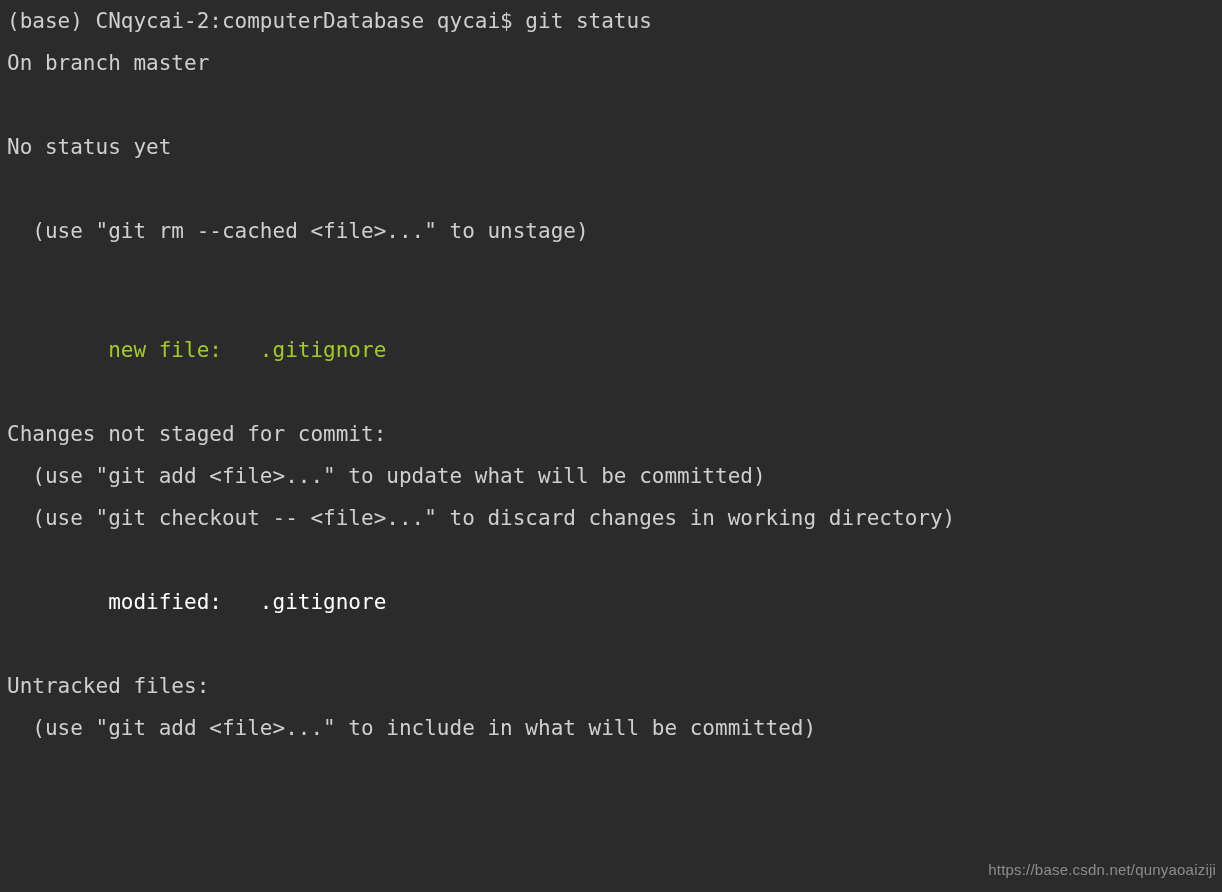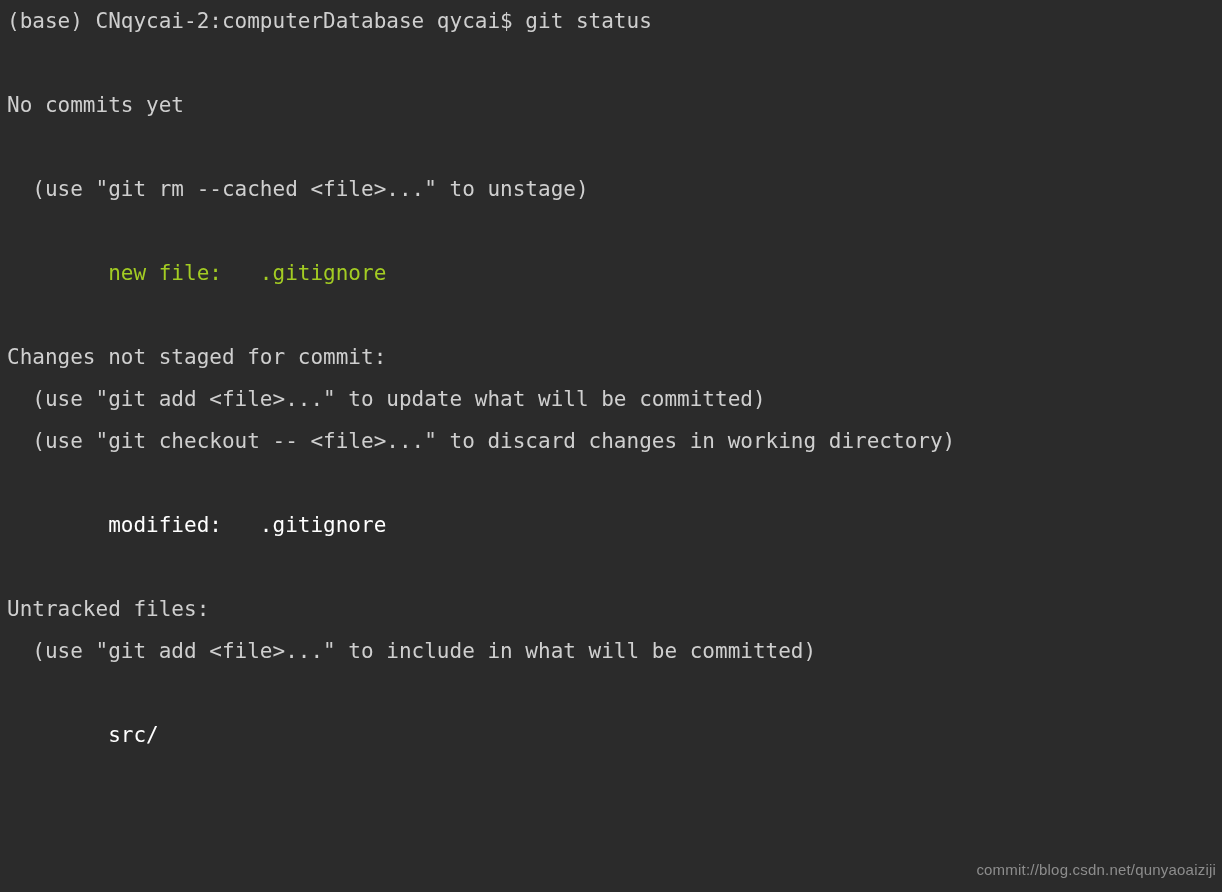--- a/index.html
+++ b/index.html
@@ -28,53 +28,53 @@
     height: 42px;
     line-height: 42px;
     font-size: 21px;
     letter-spacing: 0px;
     white-space: pre;
     color: #cfcfcf;
     padding-left: 7px;
     box-sizing: border-box;
   }
   .c-default { color: #cfcfcf; }
-  .c-green   { color: #a3cc23; }
+  .c-green   { color: #a3cc23; margin-top: 35px; }
   .c-red     { color: #ffffff; }
 
   #watermark {
     position: absolute;
     right: 6px;
     bottom: 14px;
     font-family: "Liberation Sans", sans-serif;
     font-size: 15px;
     color: #8d8d8d;
     letter-spacing: 0.2px;
     white-space: pre;
   }
 </style>
 </head>
 <body>
 
 <div id="terminal">
   <div id="terminal-output">
       <div class="term-line c-default">(base) CNqycai-2:computerDatabase qycai$ git status</div>
+      <div class="term-line c-default">On branch master</div>
       <div class="term-line c-default"></div>
-      <div class="term-line c-default">No commits yet</div>
+      <div class="term-line c-default">No status yet</div>
       <div class="term-line c-default"></div>
       <div class="term-line c-default">  (use "git rm --cached &lt;file&gt;..." to unstage)</div>
       <div class="term-line c-default"></div>
       <div class="term-line c-green">        new file:   .gitignore</div>
       <div class="term-line c-default"></div>
       <div class="term-line c-default">Changes not staged for commit:</div>
       <div class="term-line c-default">  (use "git add &lt;file&gt;..." to update what will be committed)</div>
       <div class="term-line c-default">  (use "git checkout -- &lt;file&gt;..." to discard changes in working directory)</div>
       <div class="term-line c-default"></div>
       <div class="term-line c-red">        modified:   .gitignore</div>
       <div class="term-line c-default"></div>
       <div class="term-line c-default">Untracked files:</div>
       <div class="term-line c-default">  (use "git add &lt;file&gt;..." to include in what will be committed)</div>
       <div class="term-line c-default"></div>
-      <div class="term-line c-red">        src/</div>
     </div>
 </div>
 
-<div id="watermark">commit://blog.csdn.net/qunyaoaiziji</div>
+<div id="watermark">https://base.csdn.net/qunyaoaiziji</div>
 
 </body></html>

